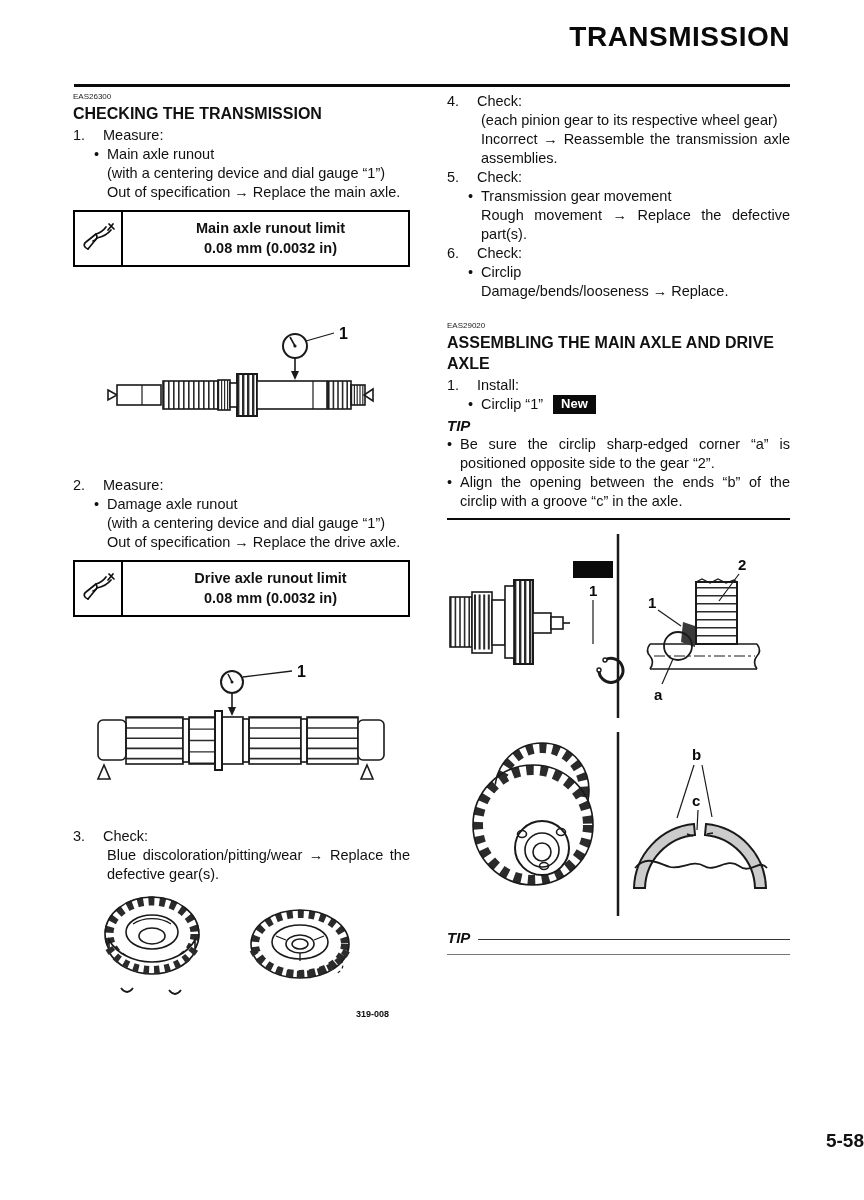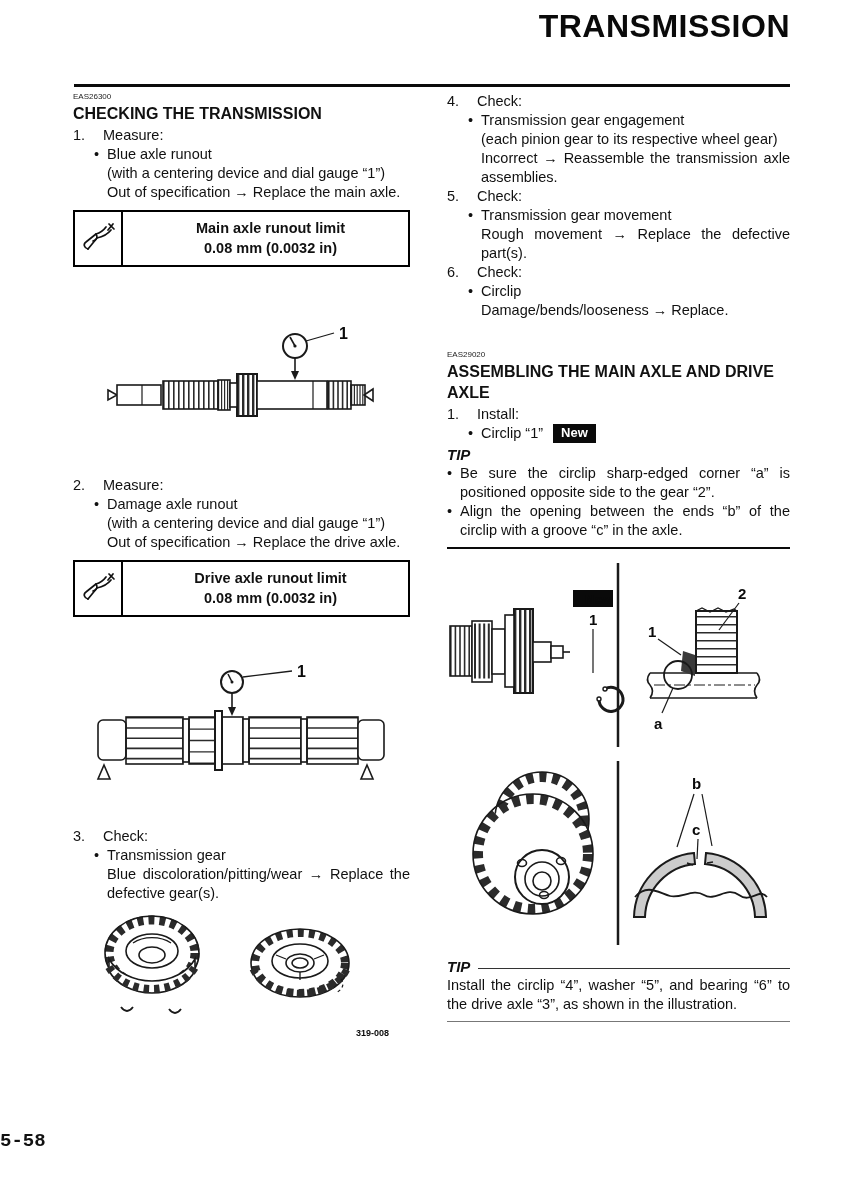--- a/index.html
+++ b/index.html
@@ -2,21 +2,21 @@
 <html><head>
 <meta charset="utf-8">
 <style>
   html,body{margin:0;padding:0;}
   body{
     width:864px;height:1200px;position:relative;background:#ffffff;
     font-family:"Liberation Sans","DejaVu Sans",sans-serif;color:#111;
     overflow:hidden;
   }
   .hdr-title{
-    position:absolute;top:8px;right:74px;font-size:32px;font-weight:bold;
+    position:absolute;top:21px;right:74px;font-size:28px;font-weight:bold;
     letter-spacing:0.5px;color:#0a0a0a;
   }
   .hdr-rule{position:absolute;left:74px;top:84px;width:716px;height:3px;background:#0a0a0a;}
   .col{position:absolute;top:92px;font-size:14.5px;line-height:19px;}
   #col-left{left:73px;width:337px;}
   #col-right{left:447px;width:343px;}
   .eas{font-size:8px;line-height:10px;color:#222;}
   .sec-heading{font-size:16px;line-height:21px;font-weight:bold;margin:1px 0 2px 0;}
   .step-head{display:flex;}
   .step-head .num{width:30px;flex:0 0 30px;}
@@ -34,44 +34,44 @@
   }
   .tip-head{font-weight:bold;font-size:15px;font-style:italic;}
   .tip-head-row{display:flex;align-items:center;margin-top:8px;}
   .tip-head-row .tip-line{flex:1;border-top:1.5px solid #333;margin-left:8px;margin-top:3px;}
   .tip-text{text-align:justify;}
   .rule-black{border-top:2.5px solid #0a0a0a;margin-top:7px;}
   .rule-thin{border-top:1px solid #777;margin-top:7px;}
   .tbul{padding-left:13px;position:relative;text-align:justify;}
   .tbul::before{content:"\2022";position:absolute;left:0;top:0;}
   .footer{
-    position:absolute;left:0;right:0;top:1130px;text-align:left;
-    font-size:19px;font-weight:bold;font-family:Liberation Mono, monospace;
+    position:absolute;left:0;right:0;top:1130px;text-align:right;
+    font-size:19px;font-weight:bold;
   }
   svg text{font-family:"Liberation Sans","DejaVu Sans",sans-serif;font-weight:bold;fill:#0a0a0a;}
   .mt2{margin-top:2px}.mt6{margin-top:6px}.mt8{margin-top:8px}.mt13{margin-top:13px}
-  .mt14{margin-top:30px}.mt15{margin-top:15px}.mt16{margin-top:16px}.mt28{margin-top:28px}
+  .mt14{margin-top:20px}.mt15{margin-top:15px}.mt16{margin-top:16px}.mt28{margin-top:28px}
 </style>
 </head>
 <body>
 
 <div class="hdr-title">TRANSMISSION</div>
 <div class="hdr-rule"></div>
 
 <div class="col" id="col-left">
 
   <div class="eas">EAS26300</div>
   <div class="sec-heading">CHECKING THE TRANSMISSION</div>
 
   <div>
     <div class="step-head">
       <span class="num">1.</span>
       <span>Measure:</span>
     </div>
-    <div class="bullet"><span>Blue axle runout</span></div>
+    <div class="bullet"><span>Main axle runout</span></div>
     <div class="cont">(with a centering device and dial gauge “1”)</div>
     <div class="cont">Out of specification → Replace the main axle.</div>
   </div>
 
   <div class="spec-box">
     <div class="spec-icon">
       <svg width="36" height="36" viewBox="0 0 36 36">
         <g fill="none" stroke="#111" stroke-width="1.7" stroke-linecap="round" stroke-linejoin="round">
           <path d="M29 3 L34 8"></path>
           <path d="M33 3 L28 9"></path>
@@ -177,21 +177,20 @@
       <path d="M294 133 L300 147 L288 147 Z" fill="#fff"></path>
     </g>
     <text x="224" y="45" font-size="16">1</text>
   </svg>
 
   <div class="mt13">
     <div class="step-head">
       <span class="num">3.</span>
       <span>Check:</span>
     </div>
-    <div class="bullet"><span>Transmission gear</span></div>
     <div class="cont">Blue discoloration/pitting/wear → Replace the defective gear(s).</div>
   </div>
 
   <svg class="figure mt6" width="337" height="130" viewBox="0 0 337 130">
     <g fill="none" stroke="#1a1a1a" stroke-width="1.6">
 
       <ellipse cx="79" cy="44" rx="43" ry="33" stroke="#2b2b2b" stroke-width="9" stroke-dasharray="6 5"></ellipse>
       <ellipse cx="79" cy="44" rx="47" ry="37"></ellipse>
       <path d="M36 50 A 47 37 0 0 0 122 50 L122 62 A 47 37 0 0 1 36 62 Z" fill="#fff"></path>
       <path d="M36 58 A 47 37 0 0 0 122 58" stroke="#2b2b2b" stroke-width="8" stroke-dasharray="5.5 5" fill="none"></path>
@@ -216,21 +215,20 @@
 
 </div>
 
 <div class="col" id="col-right">
 
   <div>
     <div class="step-head">
       <span class="num">4.</span>
       <span>Check:</span>
     </div>
-    <div class="bullet"><span>Transmission gear engagement</span></div>
     <div class="cont">(each pinion gear to its respective wheel gear)</div>
     <div class="cont">Incorrect → Reassemble the transmission axle assemblies.</div>
   </div>
 
   <div>
     <div class="step-head">
       <span class="num">5.</span>
       <span>Check:</span>
     </div>
     <div class="bullet"><span>Transmission gear movement</span></div>
@@ -334,18 +332,17 @@
       <line x1="251" y1="80" x2="250" y2="100" stroke-width="1.2"></line>
     </g>
     <text x="245" y="30" font-size="15">b</text>
     <text x="245" y="76" font-size="15">c</text>
   </svg>
 
   <div class="tip-head-row">
     <span class="tip-head">TIP</span>
     <div class="tip-line"></div>
   </div>
-  <div class="tip-text">Install the circlip “4”, washer “5”, and bearing “6” to the drive axle “3”, as shown in the illustration.</div>
   <div class="rule-thin"></div>
 
 </div>
 
 <div class="footer">5-58</div>
 
 </body></html>

